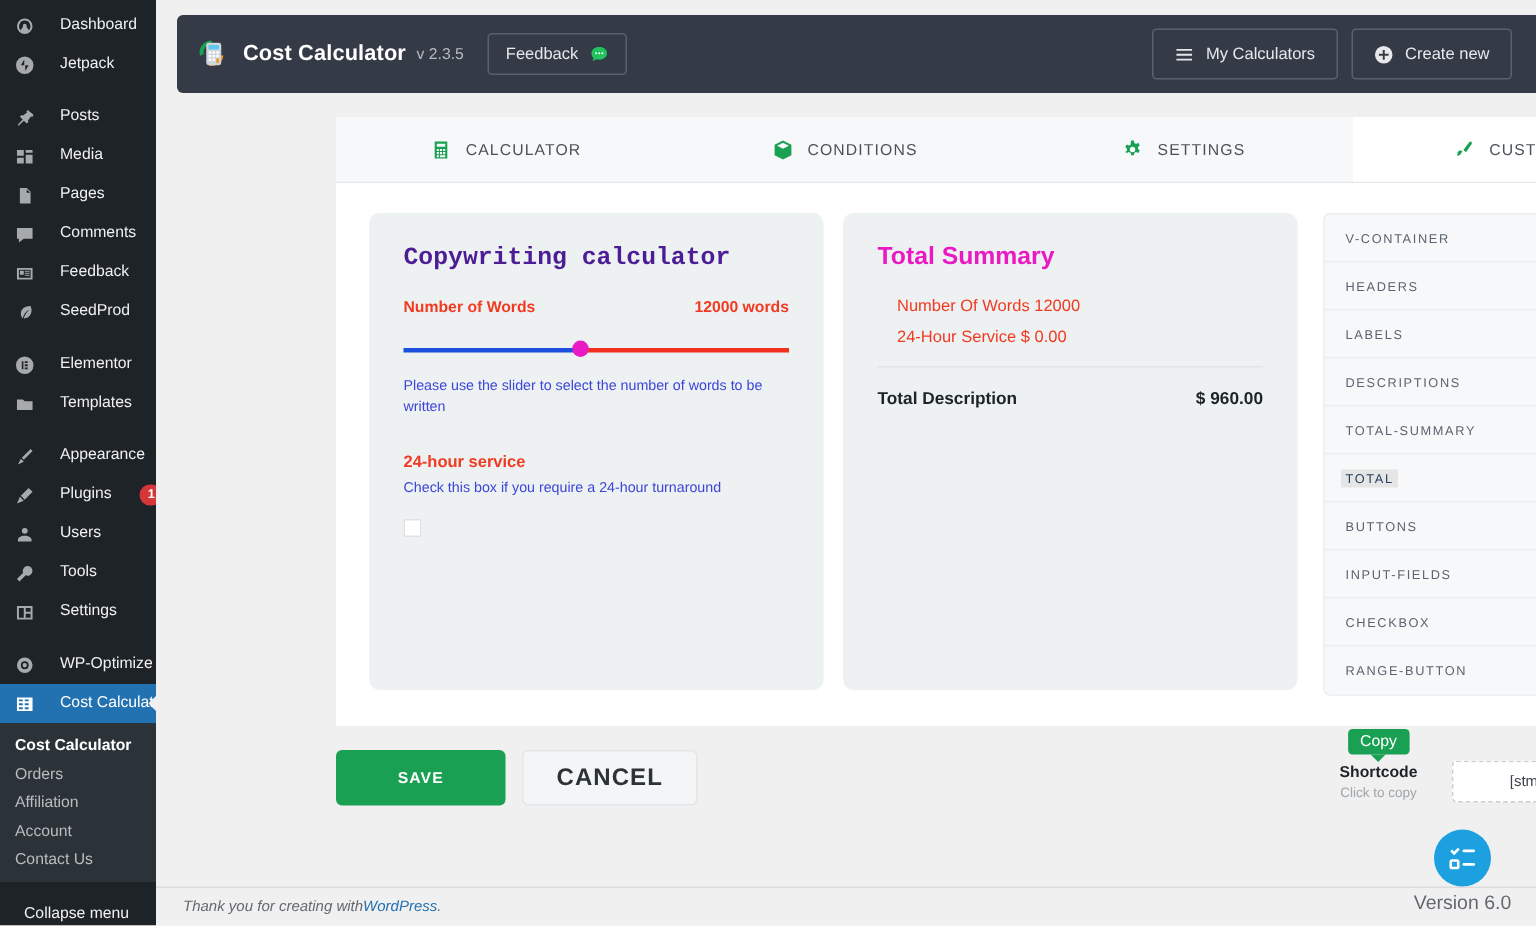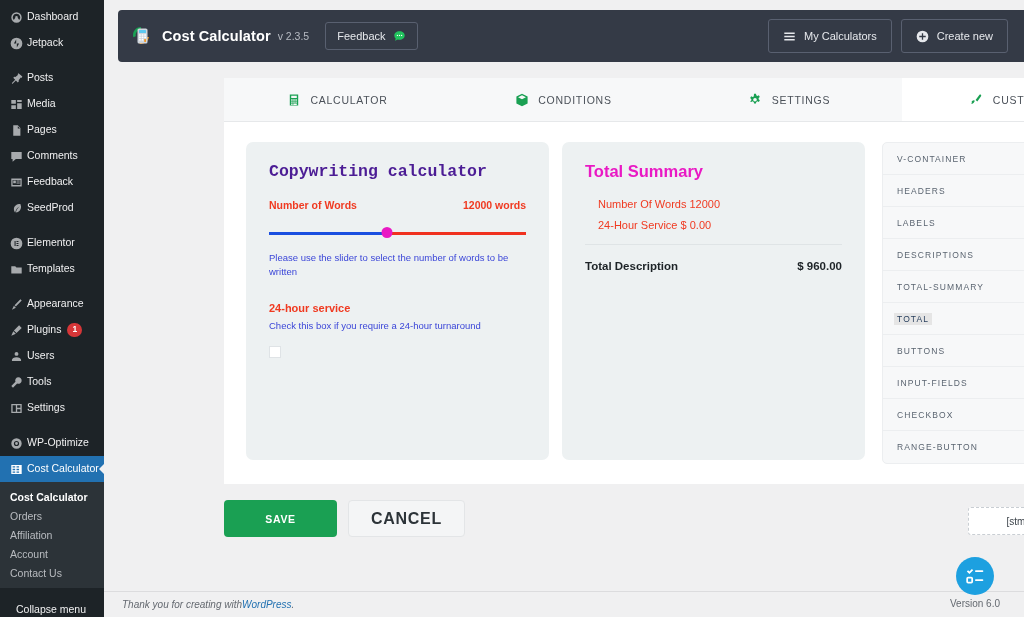--- a/index.html
+++ b/index.html
@@ -11,21 +11,21 @@
     color: #3c434a;
     display: flex;
   }
 
   
   #sidebar {
     width: 104px; height: 617px; background: #1d2327; flex: 0 0 104px;
     position: relative; color: #f0f0f1; padding-top: 4px;
   }
   .sb-item {
-    display: flex; align-items: center; gap: 4px;
+    display: flex; align-items: center; gap: 17px;
     padding: 6px 0 6px 9px; font-size: 10.5px; color: #f0f0f1;
     line-height: 1.3; white-space: nowrap;
   }
   .sb-item .ico {
     width: 14px; height: 14px; flex: 0 0 14px;
     display: flex; align-items: center; justify-content: center;
     color: #a7aaad;
   }
   .sb-item .ico svg { width: 13px; height: 13px; display: block; fill: currentColor; }
   .sb-gap { height: 9px; }
@@ -191,21 +191,21 @@
   }
   #footer a { color: #2271b1; text-decoration: none; }
   #fab-group {
     position: absolute; right: 14px; bottom: 8px; width: 70px; text-align: center;
   }
   #fab {
     width: 38px; height: 38px; border-radius: 50%; background: #1da0e0;
     margin: 0 auto; display: flex; align-items: center; justify-content: center;
   }
   #fab svg { width: 20px; height: 20px; fill: #fff; display: block; }
-  #fab-version { font-size: 10px; color: #646970; margin-top: 3px; }
+  #fab-version { font-size: 13px; color: #646970; margin-top: 3px; }
 </style>
 </head>
 <body>
 
 <div id="sidebar">
 
   <div>
     <div class="sb-item">
       <span class="ico">
           <svg viewBox="0 0 20 20">
@@ -541,20 +541,25 @@
         <span class="acc-label">RANGE-BUTTON</span>
 
       </div>
     </div>
   </div>
 
   <div id="action-bar">
     <div id="save-btn">SAVE</div>
     <div id="cancel-btn">CANCEL</div>
     <div id="shortcode-area">
+      <div id="copy-group">
+        <div id="copy-tip">Copy</div>
+        <div id="shortcode-label">Shortcode</div>
+        <div id="shortcode-hint">Click to copy</div>
+      </div>
       <div id="shortcode-input">[stm-calc id="216"]</div>
     </div>
   </div>
 
   <div id="footer">
     <span>Thank you for creating with </span>
     <a href="#">WordPress</a>
     <span>.</span>
   </div>
 

